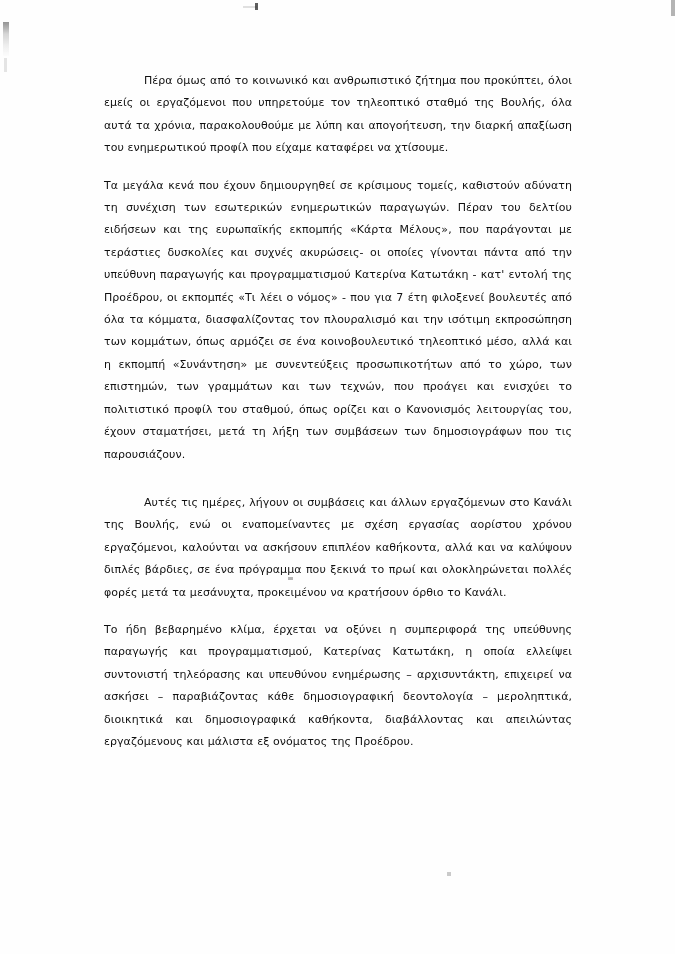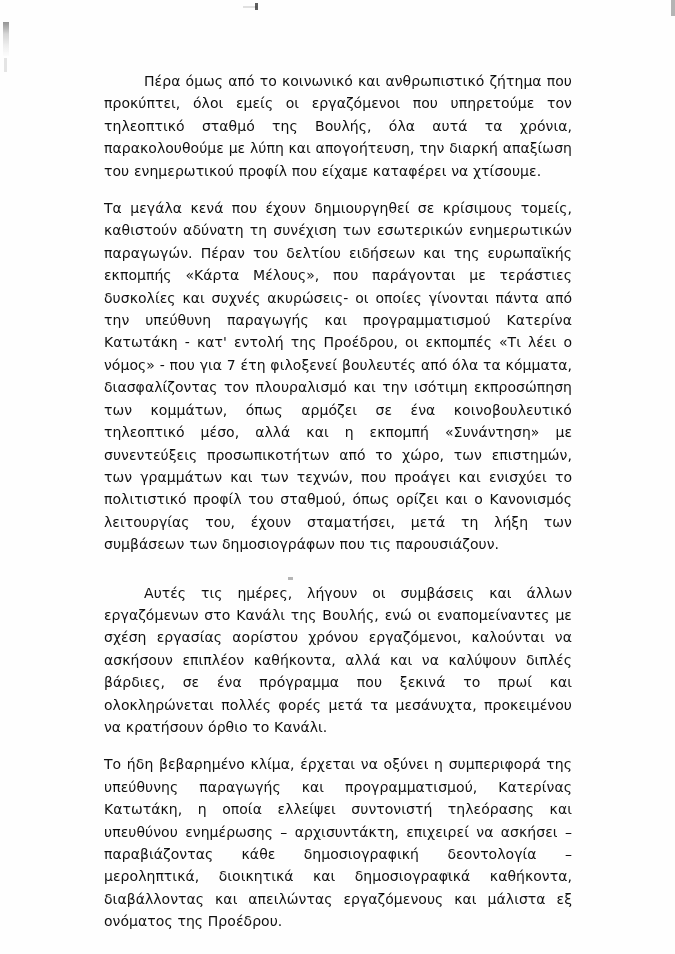--- a/index.html
+++ b/index.html
@@ -88,21 +88,21 @@
 
   #body-text {
     position: absolute;
     left: 104px;
     top: 70px;
     width: 468px;
   }
 
   p.para {
     margin: 0 0 15px 0;
-    font-size: 14px;
+    font-size: 11px;
     line-height: 22.4px;
     color: #101010;
     text-align: justify;
     text-justify: inter-word;
     letter-spacing: 0.05px;
     word-spacing: 0.2px;
     -webkit-font-smoothing: none;
   }
 
   

